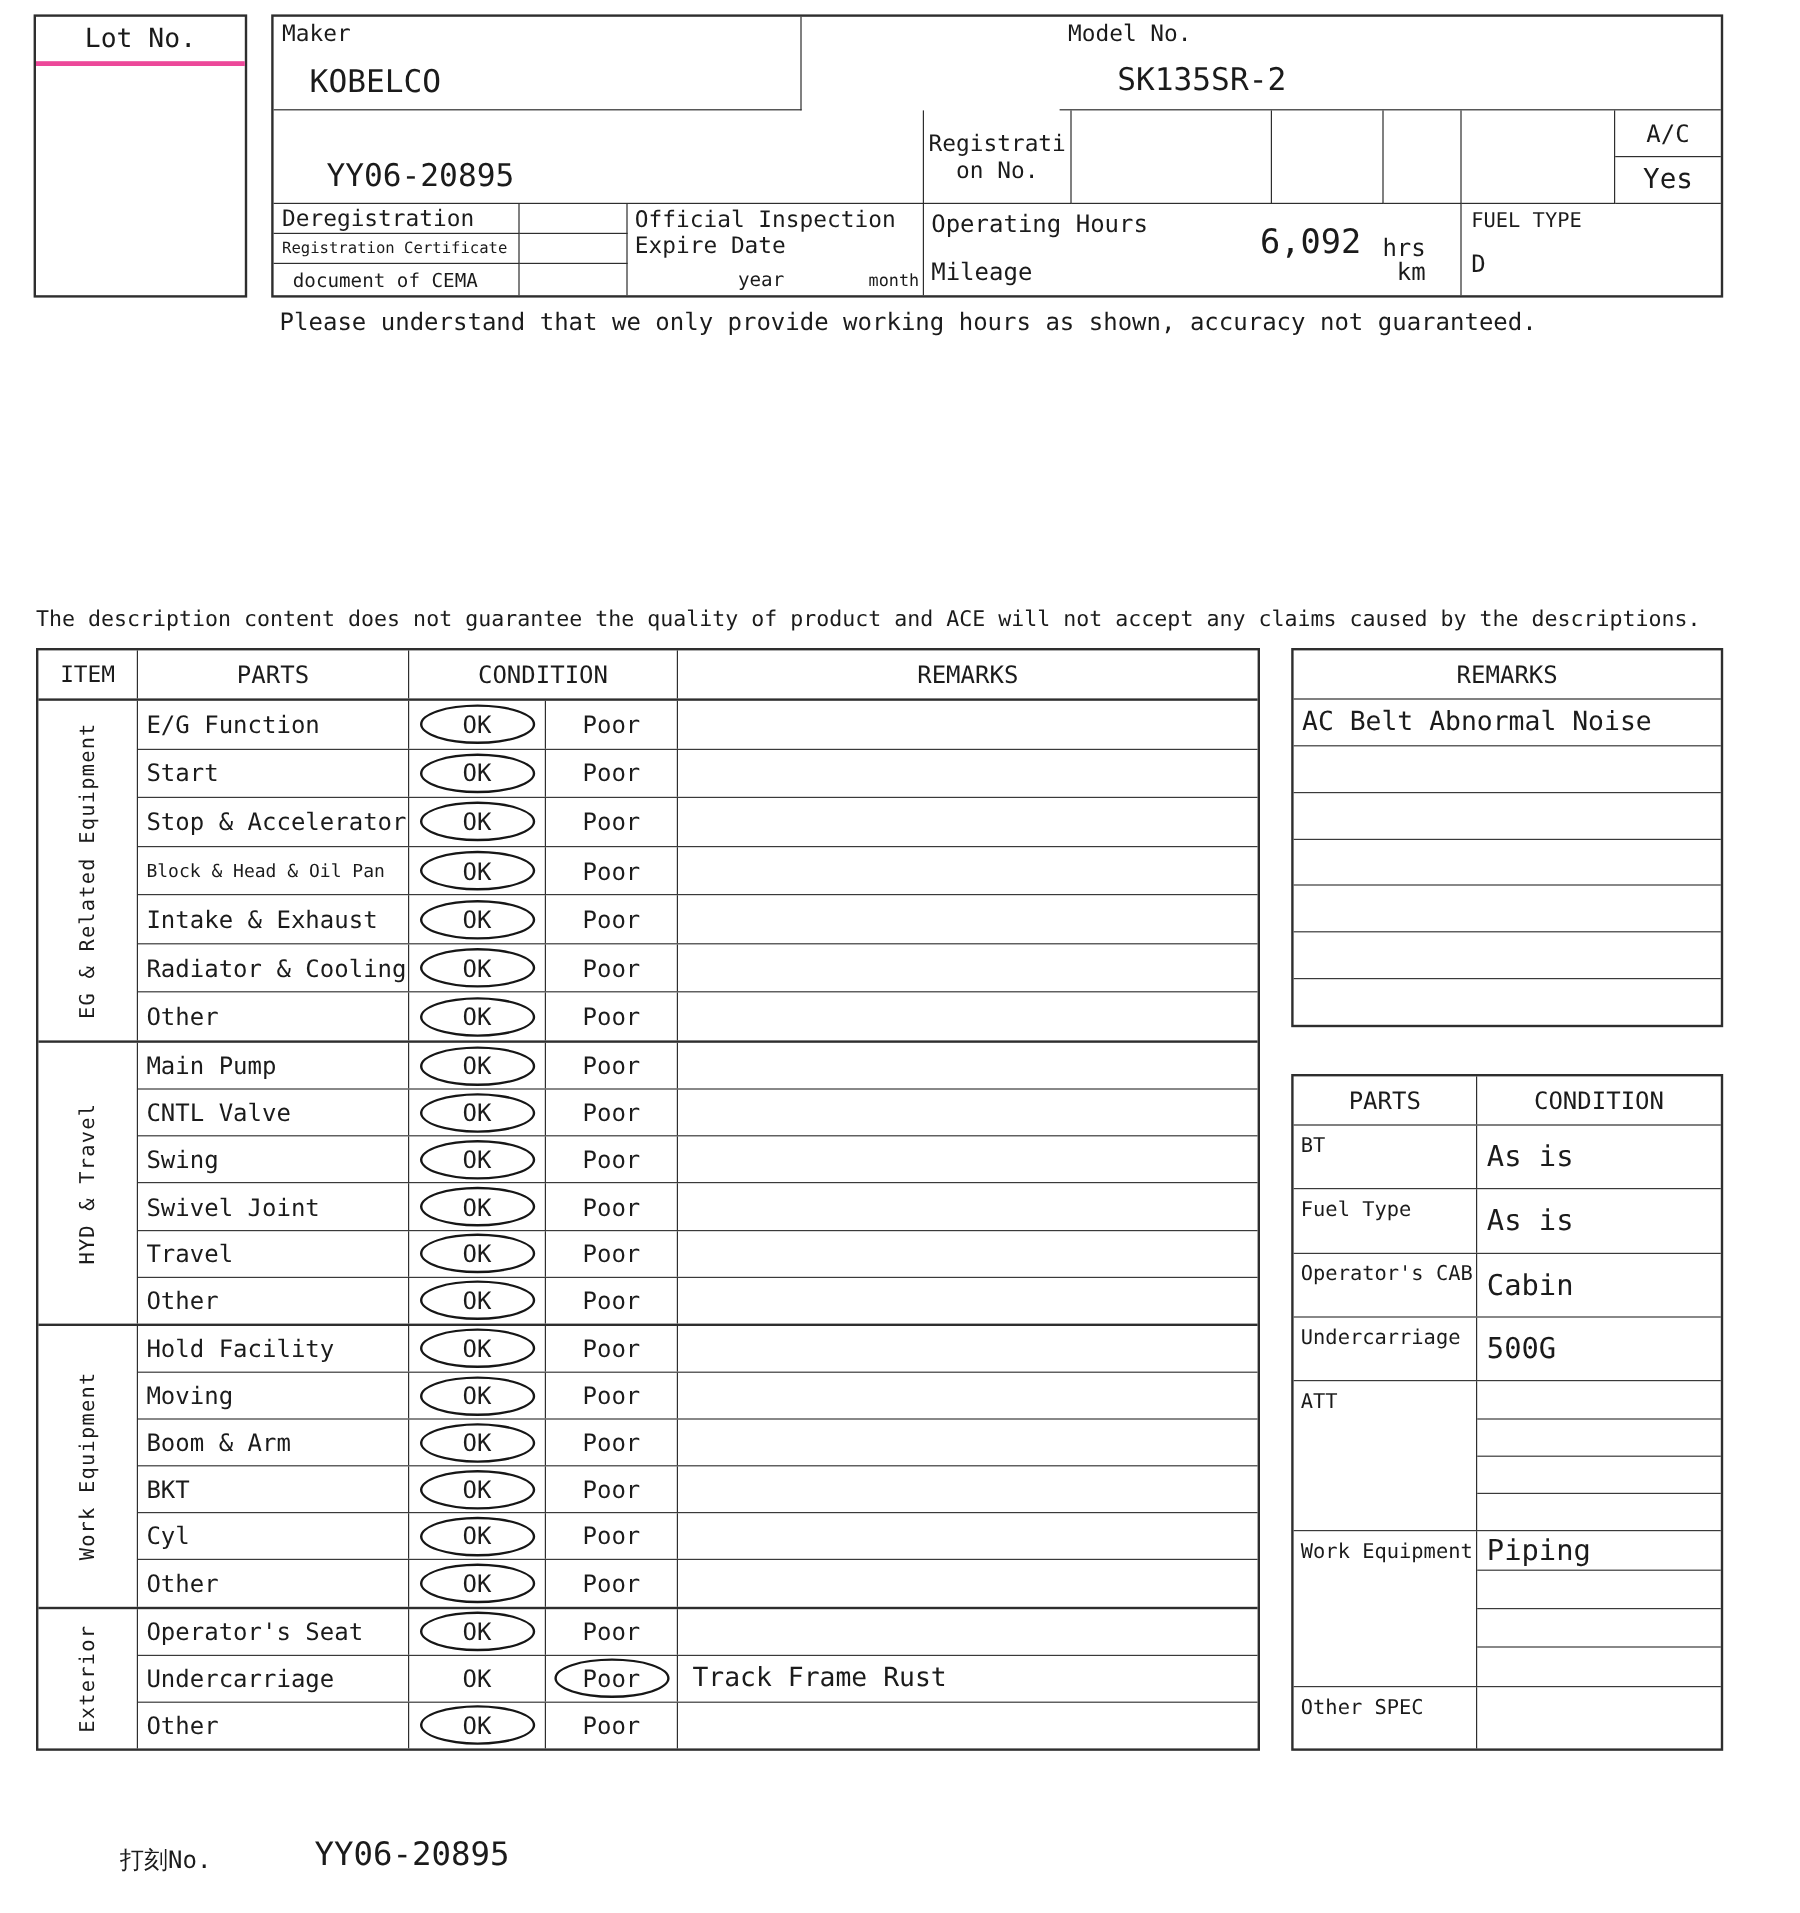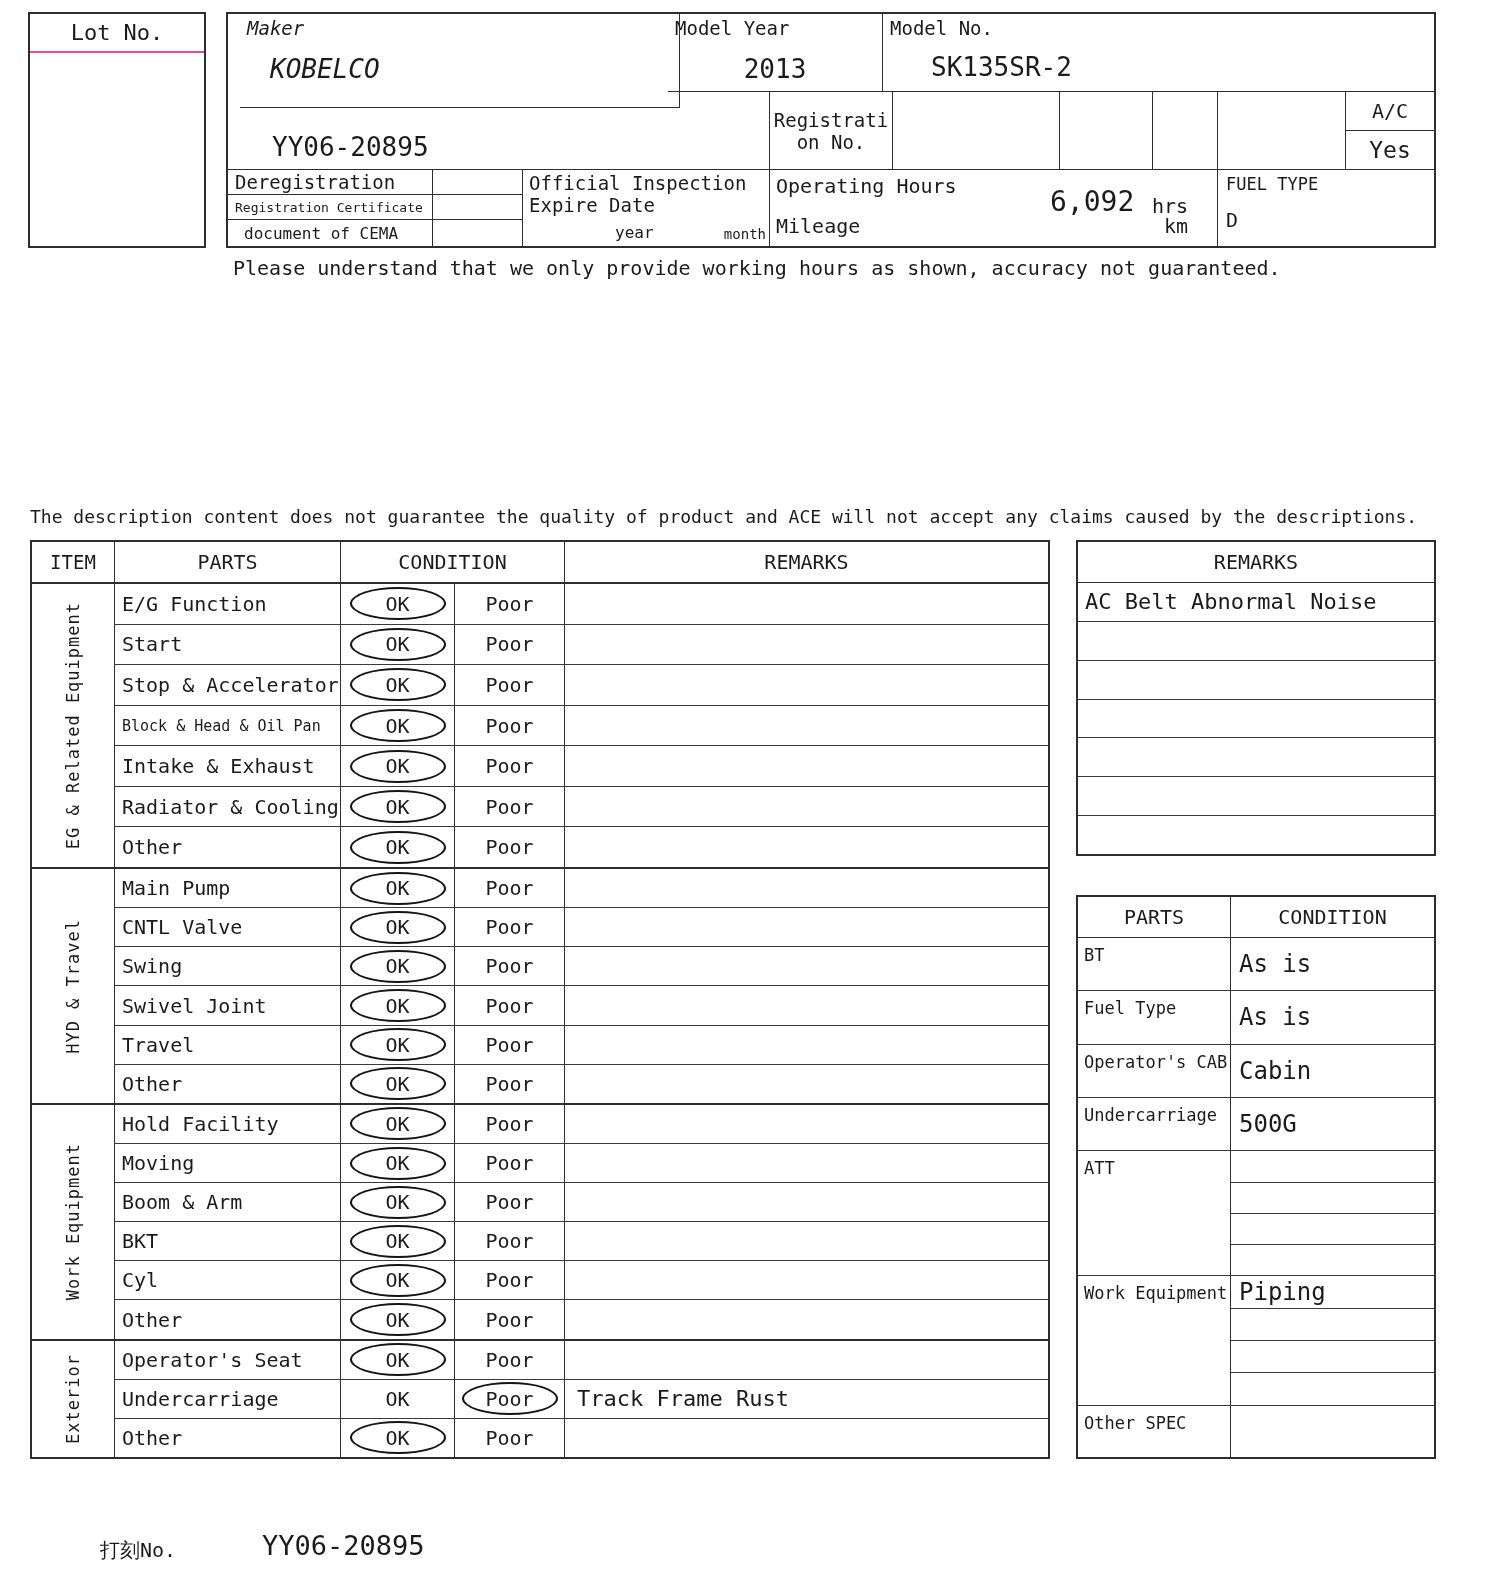--- a/index.html
+++ b/index.html
@@ -4,21 +4,21 @@
 <style>
   html,body{margin:0;padding:0;background:#ffffff;}
   .page{
     position:relative;width:1500px;height:1594px;background:#fff;
     font-family:"DejaVu Sans Mono","Liberation Mono",monospace;
     color:#1b1b1b;overflow:hidden;
   }
   .abs{position:absolute;}
   
   .lot-box{left:28px;top:12px;width:178px;height:236px;border:2.5px solid #2e2e2e;box-sizing:border-box;}
-  .lot-hd{height:37px;border-bottom:2px solid #ec4899;display:flex;align-items:center;justify-content:center;font-size:22px;}
+  .lot-hd{height:37px;border-bottom:4px solid #ec4899;display:flex;align-items:center;justify-content:center;font-size:22px;}
   .lot-no{height:190px;display:flex;align-items:center;justify-content:center;font-size:48px;letter-spacing:2px;}
   
   .hdr{left:226px;top:12px;width:1210px;height:236px;border:2px solid #2e2e2e;box-sizing:border-box;}
   .cell{position:absolute;box-sizing:border-box;}
   .br{border-right:1.6px solid #2e2e2e;}
   .bb{border-bottom:1.6px solid #2e2e2e;}
   .lbl{font-size:19px;padding:3px 0 0 7px;}
   .val{font-size:26px;}
   .reg-cell{display:flex;flex-direction:column;align-items:center;justify-content:center;font-size:19px;line-height:22px;}
   .acbox{display:flex;align-items:center;justify-content:center;}
@@ -75,27 +75,23 @@
 <body>
 
 <div class="page">
 
   <div class="abs lot-box">
     <div class="lot-hd">Lot No.</div>
   </div>
 
   <div class="abs hdr">
 
-    <div class="cell br bb" style="left:12px;top:0;width:440px;height:94px;font-style:italic;">
+    <div class="cell br bb" style="left:0;top:0;width:440px;height:78px;">
       <div class="lbl">Maker</div>
       <div class="val" style="position:absolute;left:30px;top:40px;">KOBELCO</div>
-    </div>
-    <div class="cell br bb" style="left:440px;top:0;width:215px;height:78px;">
-      <div class="lbl">Model Year</div>
-      <div class="val" style="position:absolute;left:0;top:40px;width:100%;text-align:center;">2013</div>
     </div>
     <div class="cell bb" style="left:655px;top:0;width:551px;height:78px;">
       <div class="lbl">Model No.</div>
       <div class="val" style="position:absolute;left:48px;top:38px;">SK135SR-2</div>
     </div>
 
     <div class="cell br bb" style="left:0;top:78px;width:542px;height:78px;">
       <div class="val" style="position:absolute;left:44px;top:40px;">YY06-20895</div>
     </div>
     <div class="cell br bb reg-cell" style="left:542px;top:78px;width:123px;height:78px;">

